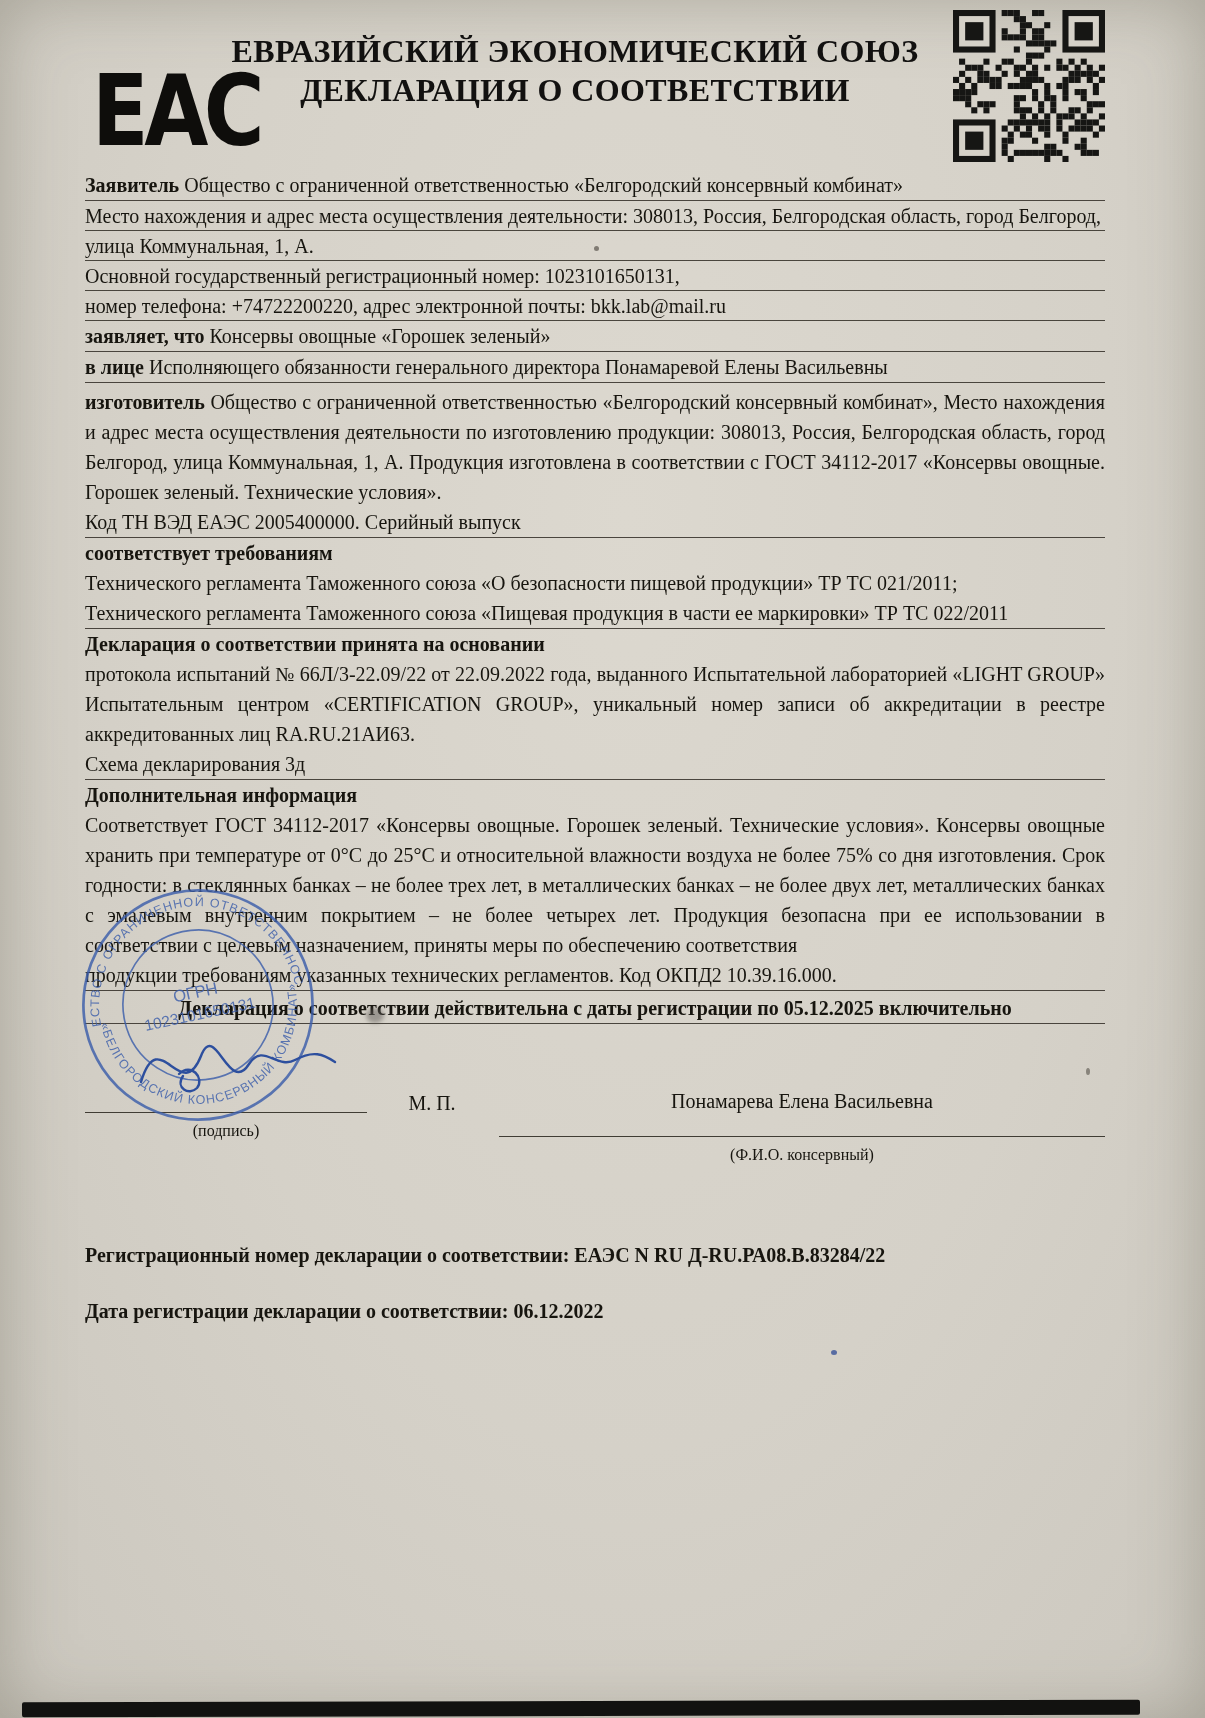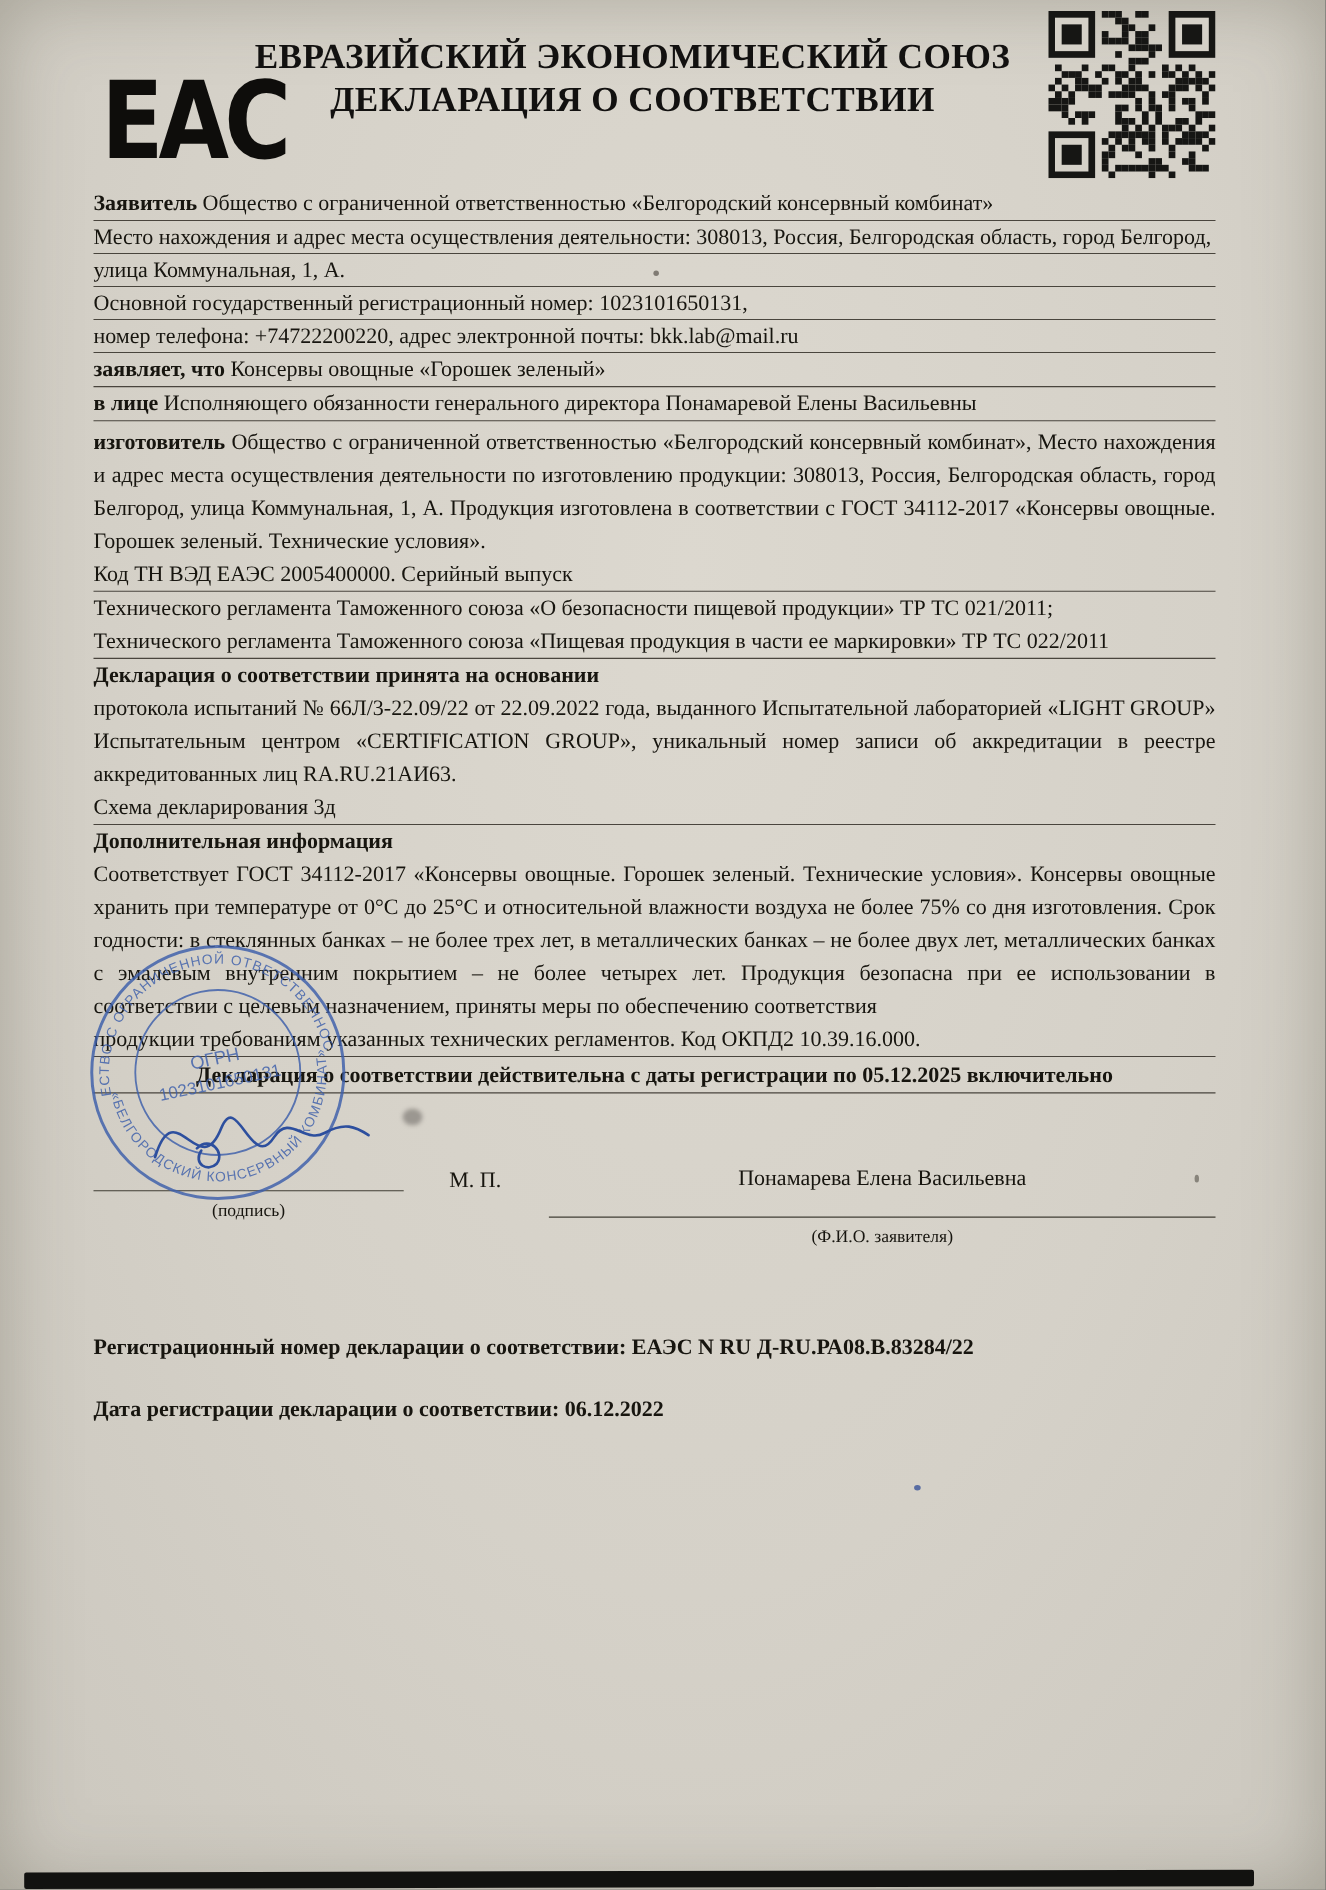--- a/index.html
+++ b/index.html
@@ -307,20 +307,21 @@
 
     <div class="just" style="margin-top:4px;">
       <b>изготовитель</b>
       <span>Общество с ограниченной ответственностью «Белгородский консервный комбинат»,</span>
       <span>Место нахождения и адрес места осуществления деятельности по изготовлению продукции: 308013, Россия, Белгородская область, город Белгород, улица Коммунальная, 1, А.</span>
       <span>Продукция изготовлена в соответствии с ГОСТ 34112-2017 «Консервы овощные. Горошек зеленый. Технические условия».</span>
     </div>
 
     <div class="u">Код ТН ВЭД ЕАЭС 2005400000. Серийный выпуск</div>
 
+    <div class="bold">соответствует требованиям</div>
     <div>Технического регламента Таможенного союза «О безопасности пищевой продукции» ТР ТС 021/2011;</div>
     <div class="u">Технического регламента Таможенного союза «Пищевая продукция в части ее маркировки» ТР ТС 022/2011</div>
 
     <div class="bold">Декларация о соответствии принята на основании</div>
     <div class="just">протокола испытаний № 66Л/3-22.09/22 от 22.09.2022 года, выданного Испытательной лабораторией «LIGHT GROUP» Испытательным центром «CERTIFICATION GROUP», уникальный номер записи об аккредитации в реестре аккредитованных лиц RA.RU.21АИ63.</div>
     <div class="u">Схема декларирования 3д</div>
 
     <div class="bold">Дополнительная информация</div>
     <div class="just">Соответствует ГОСТ 34112-2017 «Консервы овощные. Горошек зеленый. Технические условия». Консервы овощные хранить при температуре от 0°С до 25°С и относительной влажности воздуха не более 75% со дня изготовления. Срок годности: в стеклянных банках – не более трех лет, в металлических банках – не более двух лет, металлических банках с эмалевым внутренним покрытием – не более четырех лет. Продукция безопасна при ее использовании в соответствии с целевым назначением, приняты меры по обеспечению соответствия</div>
     <div class="u">продукции требованиям указанных технических регламентов. Код ОКПД2 10.39.16.000.</div>
@@ -357,21 +358,21 @@
         </svg>
 
         <div class="sigline"></div>
         <div class="caption">(подпись)</div>
       </div>
 
       <div class="sig-mid">М. П.</div>
 
       <div class="sig-right">
         <div class="sig-name">Понамарева Елена Васильевна</div>
-        <div class="caption">(Ф.И.О. заявителя)</div>
+        <div class="caption">(Ф.И.О. консервный)</div>
       </div>
     </div>
 
     <div class="reg1">Регистрационный номер декларации о соответствии: ЕАЭС N RU Д-RU.РА08.В.83284/22</div>
     <div class="reg2">Дата регистрации декларации о соответствии: 06.12.2022</div>
 
   </div>
 
   <div class="speck speck-a"></div>
   <div class="speck speck-b"></div>

